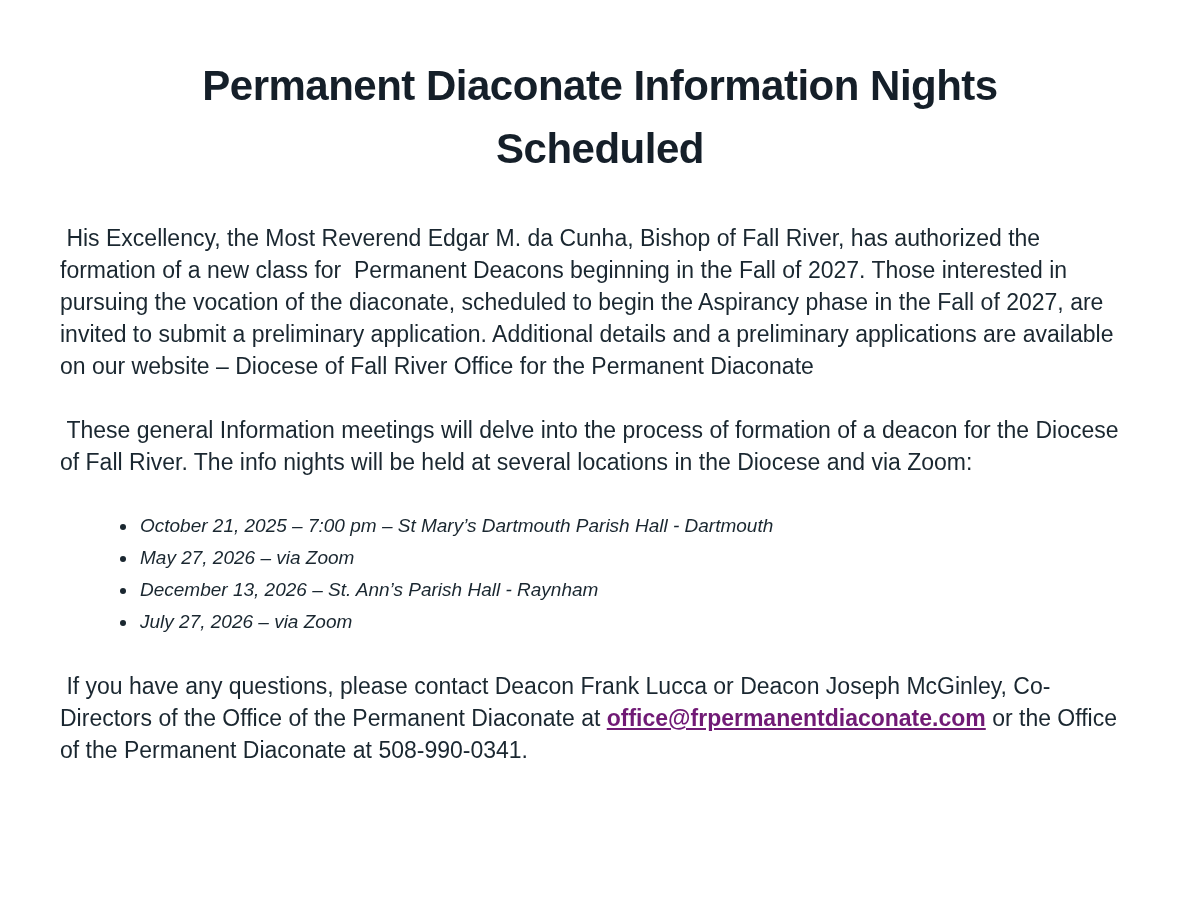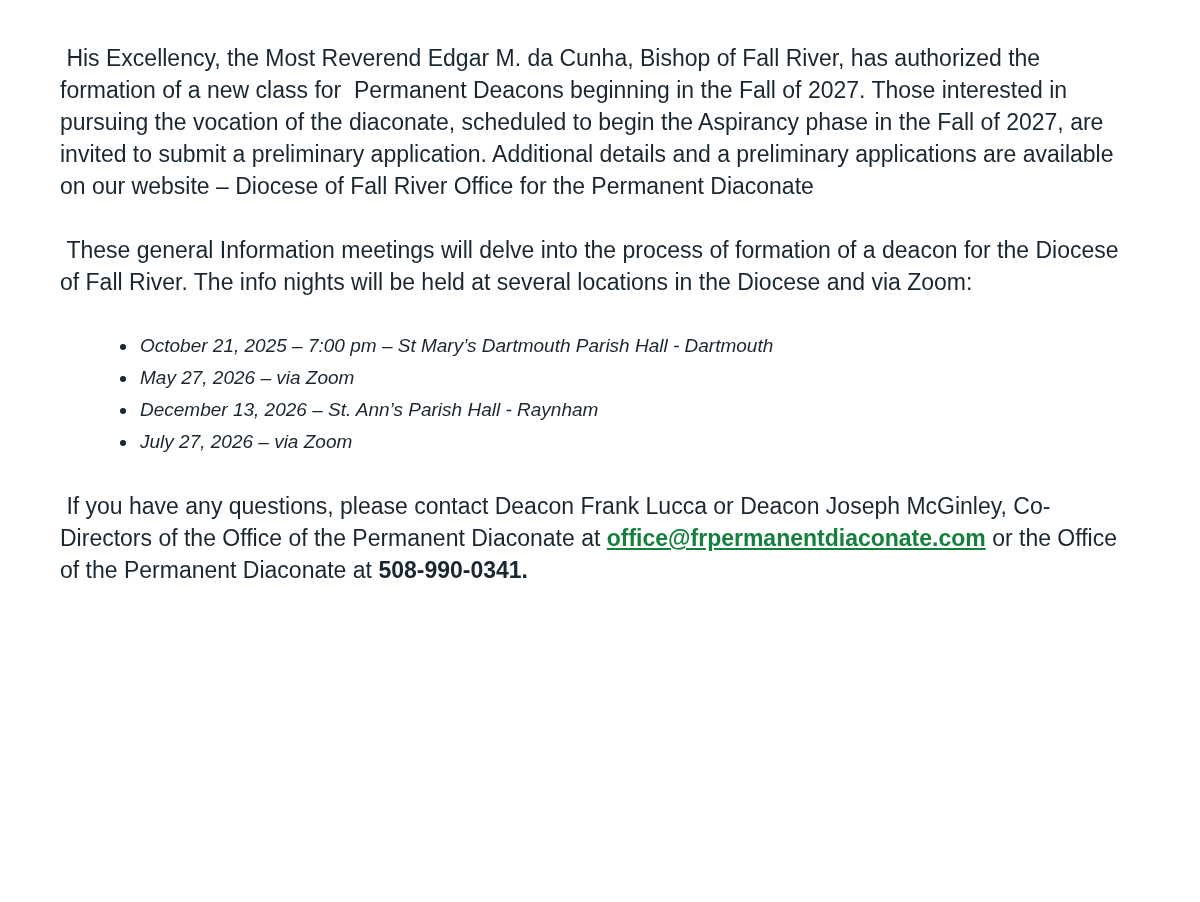--- a/index.html
+++ b/index.html
@@ -43,36 +43,37 @@
     padding: 0 0 0 78px;
     list-style: disc;
   }
   ul.event-list li {
     font-size: 19px;
     line-height: 32px;
     padding-left: 2px;
     font-style: italic;
   }
   a.email-link {
-    color: #15803d;
+    color: #701a75;
     font-weight: bold;
     text-decoration: underline;
     cursor: pointer;
   }
   .phone {
-    font-weight: bold;
+    font-weight: normal;
     color: #1a2730;
     text-align: center;
   }
 </style>
 </head>
 <body>
 
 <div class="page">
 
+  <h1 class="article-title">Permanent Diaconate Information Nights Scheduled</h1>
 
   <div class="article-body">
 
     <p> His Excellency, the Most Reverend Edgar M. da Cunha, Bishop of Fall River, has authorized the formation of a new class for  Permanent Deacons beginning in the Fall of 2027. Those interested in pursuing the vocation of the diaconate, scheduled to begin the Aspirancy phase in the Fall of 2027, are invited to submit a preliminary application. Additional details and a preliminary applications are available on our website – Diocese of Fall River Office for the Permanent Diaconate</p>
 
     <p> These general Information meetings will delve into the process of formation of a deacon for the Diocese of Fall River. The info nights will be held at several locations in the Diocese and via Zoom:</p>
 
     <ul class="event-list">
       <li>October 21, 2025 – 7:00 pm – St Mary’s Dartmouth Parish Hall - Dartmouth</li>
       <li>May 27, 2026 – via Zoom</li>

